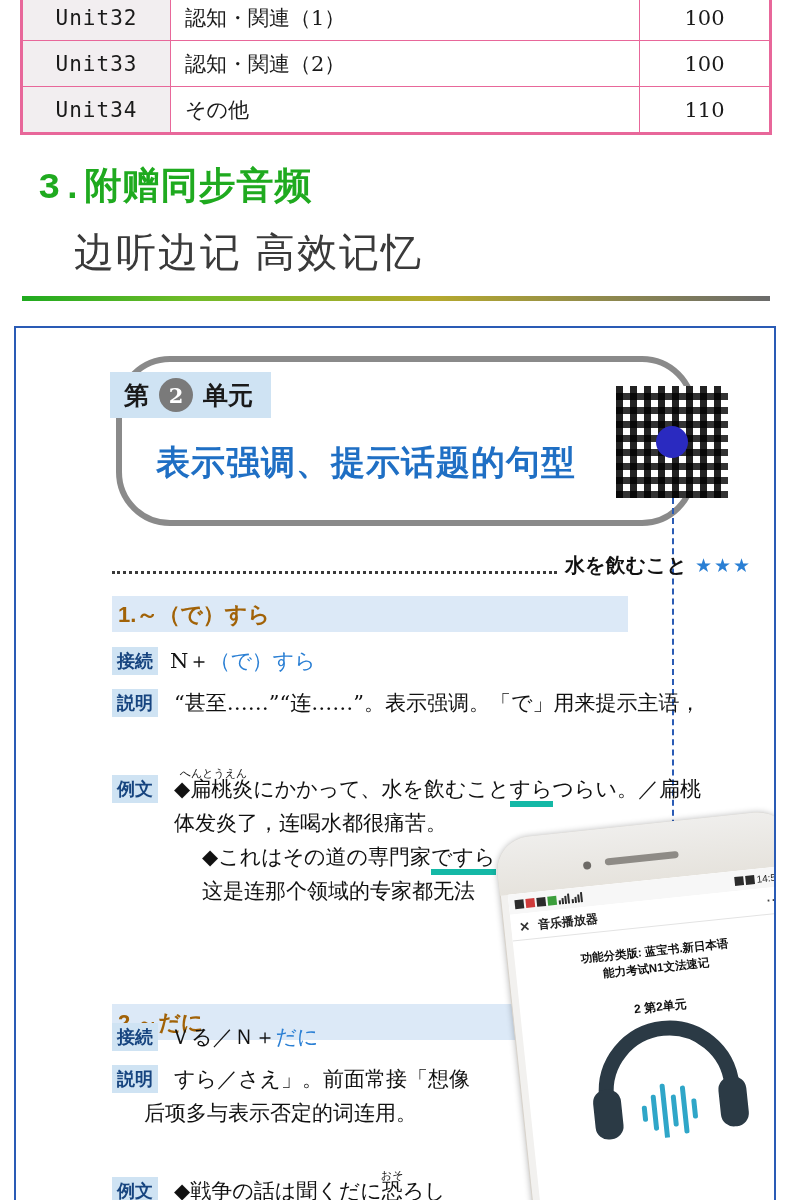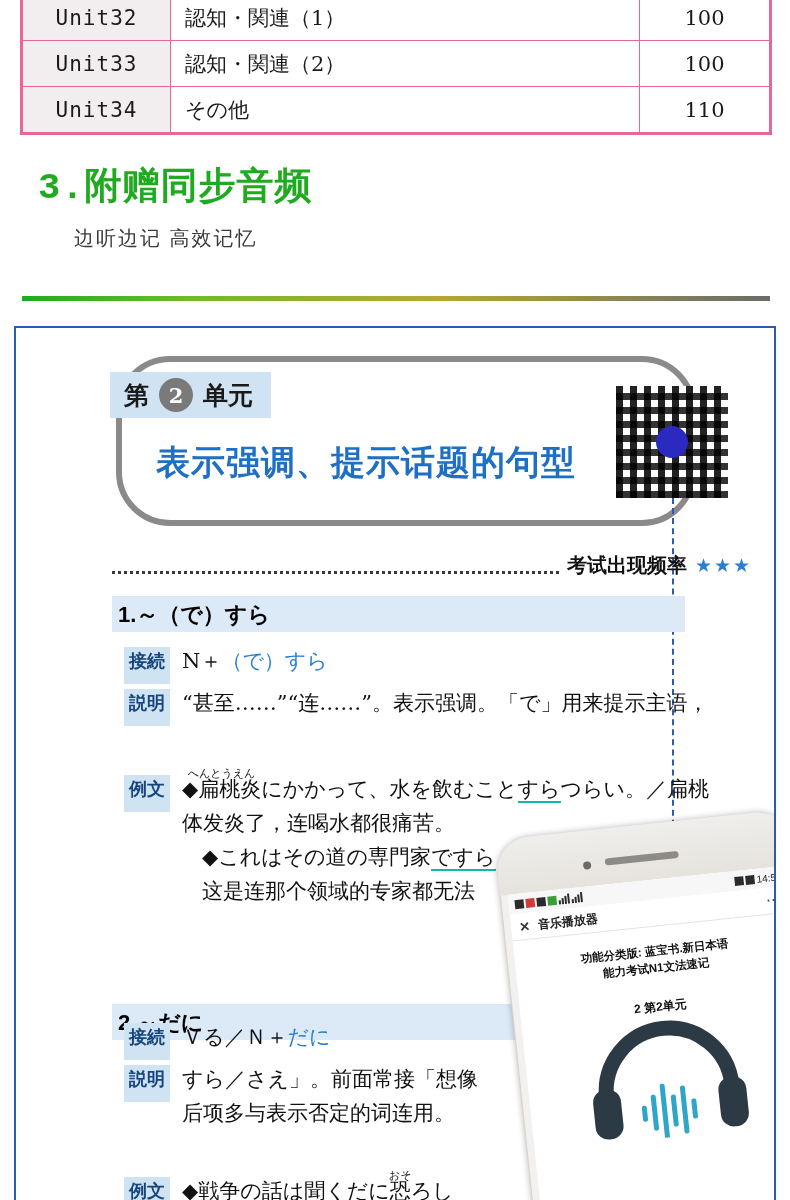--- a/index.html
+++ b/index.html
@@ -69,21 +69,21 @@
     font-weight: bold;
     color: #1faa1f;
     letter-spacing: 1px;
     line-height: 1.1;
     white-space: nowrap;
     font-family: Liberation Mono, monospace;
   }
   .section-sub {
     margin-top: 16px;
     margin-left: 36px;
-    font-size: 20px;
+    font-size: 40px;
     color: #3a3a3a;
     letter-spacing: 2px;
   }
   .rule {
     position: absolute;
     left: 22px;
     top: 296px;
     width: 748px;
     height: 5px;
     background: linear-gradient(to right, #1faa1f 0%, #6fbb28 22%, #b5a92e 55%, #6b6b6b 100%);
@@ -205,58 +205,57 @@
   .stars {
     color: #2a7fd4;
     font-size: 19px;
     letter-spacing: 2px;
   }
 
   
   .entry-head {
     position: absolute;
     left: 96px;
-    width: 573px;
+    width: 516px;
     height: 36px;
     background: #dce9f7;
     font-size: 22px;
     font-weight: bold;
-    color: #000000;
+    color: #a16207;
     padding: 4px 0 0 6px;
     box-sizing: border-box;
   }
   .row {
     position: absolute;
     left: 96px;
     width: 648px;
     display: flex;
     gap: 12px;
     font-size: 21px;
     line-height: 34px;
   }
   .tag {
     background: #cfe3f3;
     color: #16447f;
     font-size: 18px;
     font-weight: bold;
     padding: 1px 5px;
-    height: 37px;
+    height: 28px;
     line-height: 26px;
     box-sizing: border-box;
     flex: 0 0 auto;
     margin-top: 3px;
-    margin-left: 12px;
   }
   .rowtext {
     font-family: "DejaVu Serif", serif;
     font-size: 21px;
     color: #111;
   }
   .blue { color: #2a7fd4; }
-  .ul { border-bottom: 2px solid #14b8a6; }
+  .ul { border-bottom: 6px solid #14b8a6; }
   .ruby {
     position: relative;
     display: inline-block;
   }
   .ruby .rt {
     position: absolute;
     top: -15px;
     left: 50%;
     transform: translateX(-50%);
     font-size: 11px;
@@ -421,21 +420,21 @@
     <span>单元</span>
   </div>
 
   <div class="banner-title">表示强调、提示话题的句型</div>
 
   <div class="qr"></div>
   <div class="qr-line"></div>
 
   <div class="freq-row">
     <span class="dots"></span>
-    <span class="freq-label">考试出现频率</span>
+    <span class="freq-label">水を飲むこと</span>
     <span class="stars">★★★</span>
   </div>
 
   <div class="entry-head" style="top:268px;">1.～（で）すら</div>
 
   <div class="row" style="top:316px;">
     <span class="tag">接続</span>
     <span class="rowtext">
       <span>N＋</span><span class="blue">（で）すら</span>
     </span>

